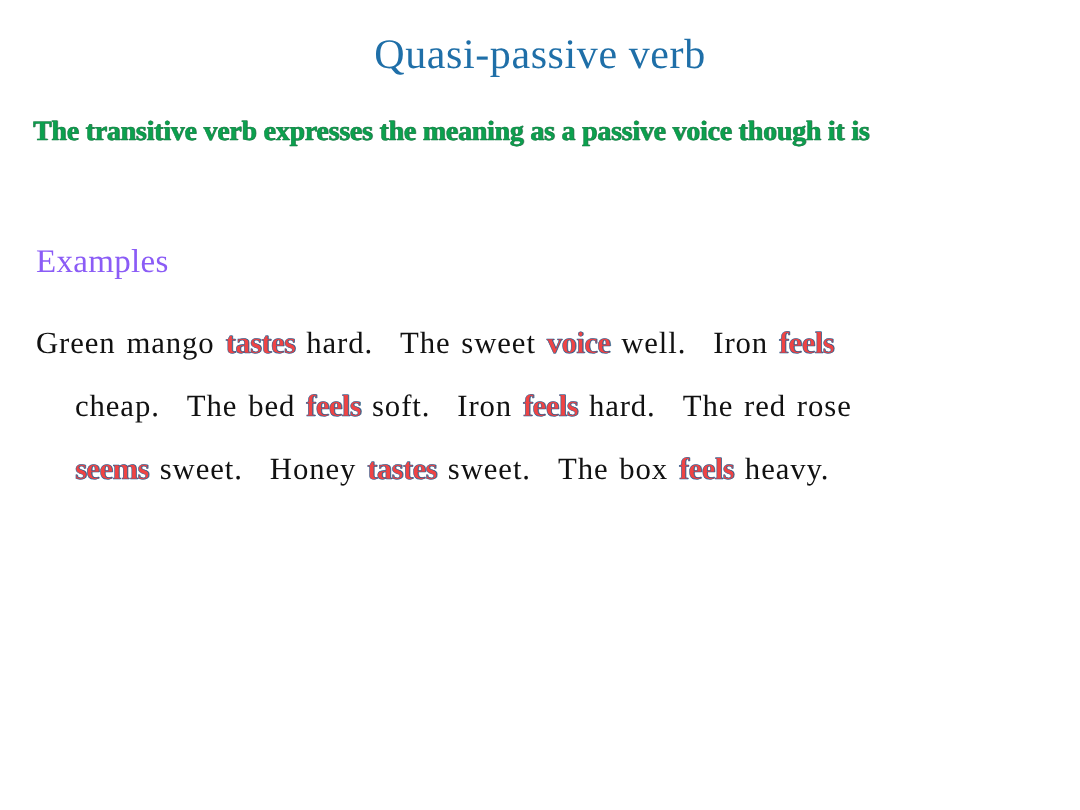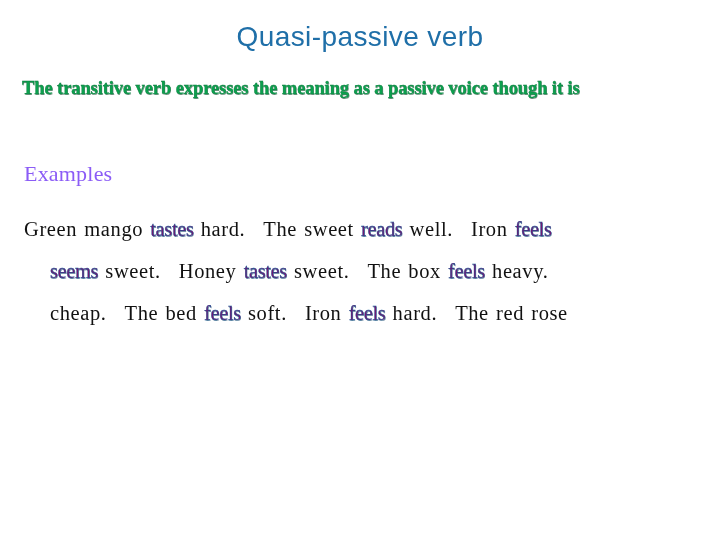--- a/index.html
+++ b/index.html
@@ -25,21 +25,21 @@
   
   .slide-title {
     position: absolute;
     left: 0;
     top: 20px;
     width: 720px;
     text-align: center;
     font-size: 28px;
     line-height: 34px;
     color: #1F6FA8;
-    font-family: Liberation Sans, sans-serif;
+    font-family: Liberation Serif, serif;
     letter-spacing: 0.4px;
     white-space: nowrap;
   }
 
   
   .definition {
     position: absolute;
     left: 22px;
     top: 74px;
     width: 678px;
@@ -95,22 +95,22 @@
   }
   .examples-body .line.indent {
     padding-left: 26px;
   }
   .gap {
     display: inline-block;
     width: 18px;
   }
 
   .kw {
-    font-weight: normal;
-    color: #701a75;
+    font-weight: bold;
+    color: #ef4444;
     -webkit-text-stroke: 0.35px #0d5b96;
     text-shadow: 0.6px 0.6px 0 rgba(10,60,100,0.55);
     letter-spacing: -0.4px;
   }
 </style>
 </head>
 <body>
 
 <div class="slide">
 
@@ -118,26 +118,26 @@
 
   <div class="definition">
     <span class="cont">The transitive verb expresses the meaning as a passive voice though it is</span>
   </div>
 
   <div class="examples-heading">Examples</div>
 
   <div class="examples-body">
 
     <span class="line">
-      <span>Green mango </span><span class="kw">tastes</span><span> hard.</span><span class="gap"></span><span>The sweet </span><span class="kw">reads</span><span> well.</span><span class="gap"></span><span>Iron </span><span class="kw">feels</span>
+      <span>Green mango </span><span class="kw">tastes</span><span> hard.</span><span class="gap"></span><span>The sweet </span><span class="kw">voice</span><span> well.</span><span class="gap"></span><span>Iron </span><span class="kw">feels</span>
+    </span>
+
+    <span class="line indent">
+      <span>cheap.</span><span class="gap"></span><span>The bed </span><span class="kw">feels</span><span> soft.</span><span class="gap"></span><span>Iron </span><span class="kw">feels</span><span> hard.</span><span class="gap"></span><span>The red rose</span>
     </span>
 
     <span class="line indent">
       <span class="kw">seems</span><span> sweet.</span><span class="gap"></span><span>Honey </span><span class="kw">tastes</span><span> sweet.</span><span class="gap"></span><span>The box </span><span class="kw">feels</span><span> heavy.</span>
-    </span>
-
-    <span class="line indent">
-      <span>cheap.</span><span class="gap"></span><span>The bed </span><span class="kw">feels</span><span> soft.</span><span class="gap"></span><span>Iron </span><span class="kw">feels</span><span> hard.</span><span class="gap"></span><span>The red rose</span>
     </span>
 
   </div>
 
 </div>
 
 </body></html>

